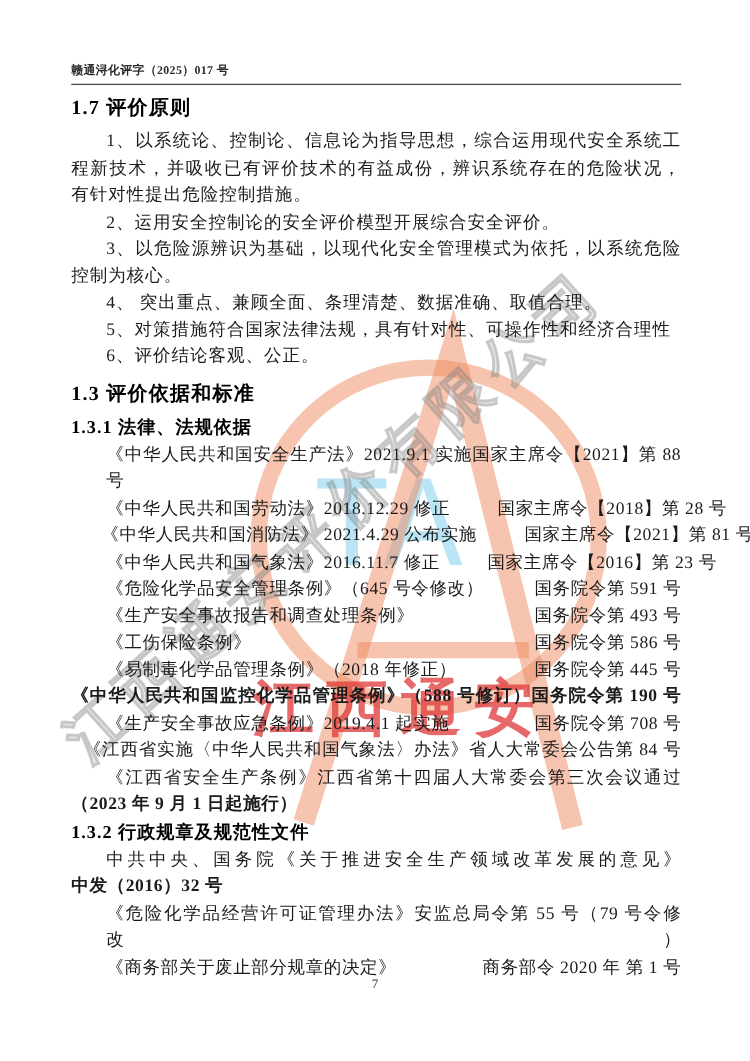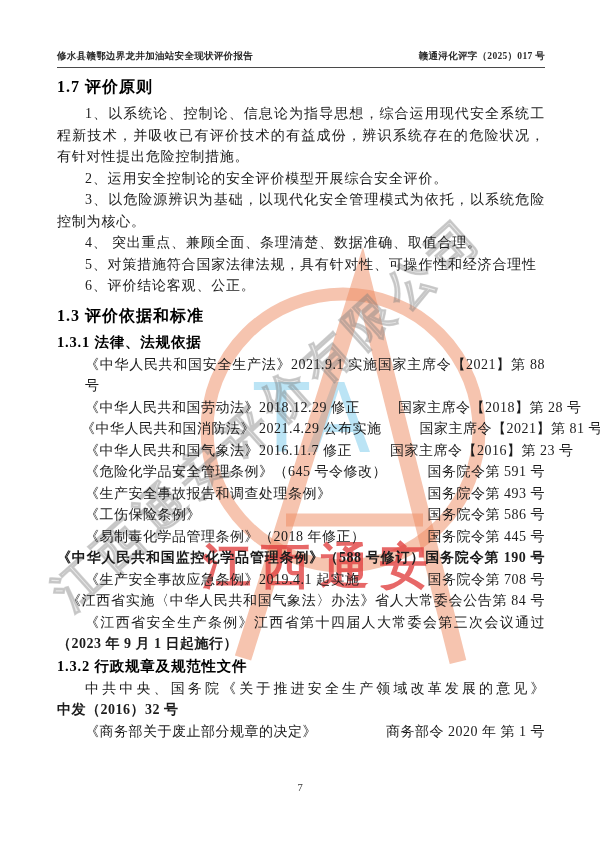--- a/index.html
+++ b/index.html
@@ -84,21 +84,20 @@
       <circle cx="163" cy="182" r="136" stroke-width="13"></circle>
       <path d="M63 410 L182 30 L278 414" stroke-width="17"></path>
       <path d="M106 272 L243 272" stroke-width="13"></path>
     </g>
   </svg>
   <div class="wm-diag">江西通安评价有限公司</div>
   <div class="wm-red">江西通安</div>
 </div>
 
 <div class="page-header">
-  <span>修水县赣鄂边界龙井加油站安全现状评价报告</span>
   <span>赣通浔化评字（2025）017 号</span>
 </div>
 <div class="header-rule"></div>
 
 <div class="content">
 
   <h2 class="sec">1.7 评价原则</h2>
   <p class="body">1、以系统论、控制论、信息论为指导思想，综合运用现代安全系统工程新技术，并吸收已有评价技术的有益成份，辨识系统存在的危险状况，有针对性提出危险控制措施。</p>
   <p class="body">2、运用安全控制论的安全评价模型开展综合安全评价。</p>
   <p class="body">3、以危险源辨识为基础，以现代化安全管理模式为依托，以系统危险控制为核心。</p>
@@ -144,20 +143,21 @@
     <span class="r">国务院令第 708 号</span>
   </div>
   <div class="line sp i1">《江西省实施〈中华人民共和国气象法〉办法》省人大常委会公告第 84 号</div>
   <div class="line sp i2">《江西省安全生产条例》江西省第十四届人大常委会第三次会议通过</div>
   <div class="line i0">（2023 年 9 月 1 日起施行）</div>
 
   <h3 class="sub" style="margin-top:1px;">1.3.2 行政规章及规范性文件</h3>
 
   <div class="line sp i2">中共中央、国务院《关于推进安全生产领域改革发展的意见》</div>
   <div class="line i0">中发（2016）32 号</div>
+  <div class="line sp i2">《危险化学品经营许可证管理办法》安监总局令第 55 号（79 号令修改）</div>
   <div class="row i2">
     <span>《商务部关于废止部分规章的决定》</span>
     <span class="r">商务部令 2020 年 第 1 号</span>
   </div>
 
 </div>
 
 <div class="page-num">7</div>
 
 </body></html>

